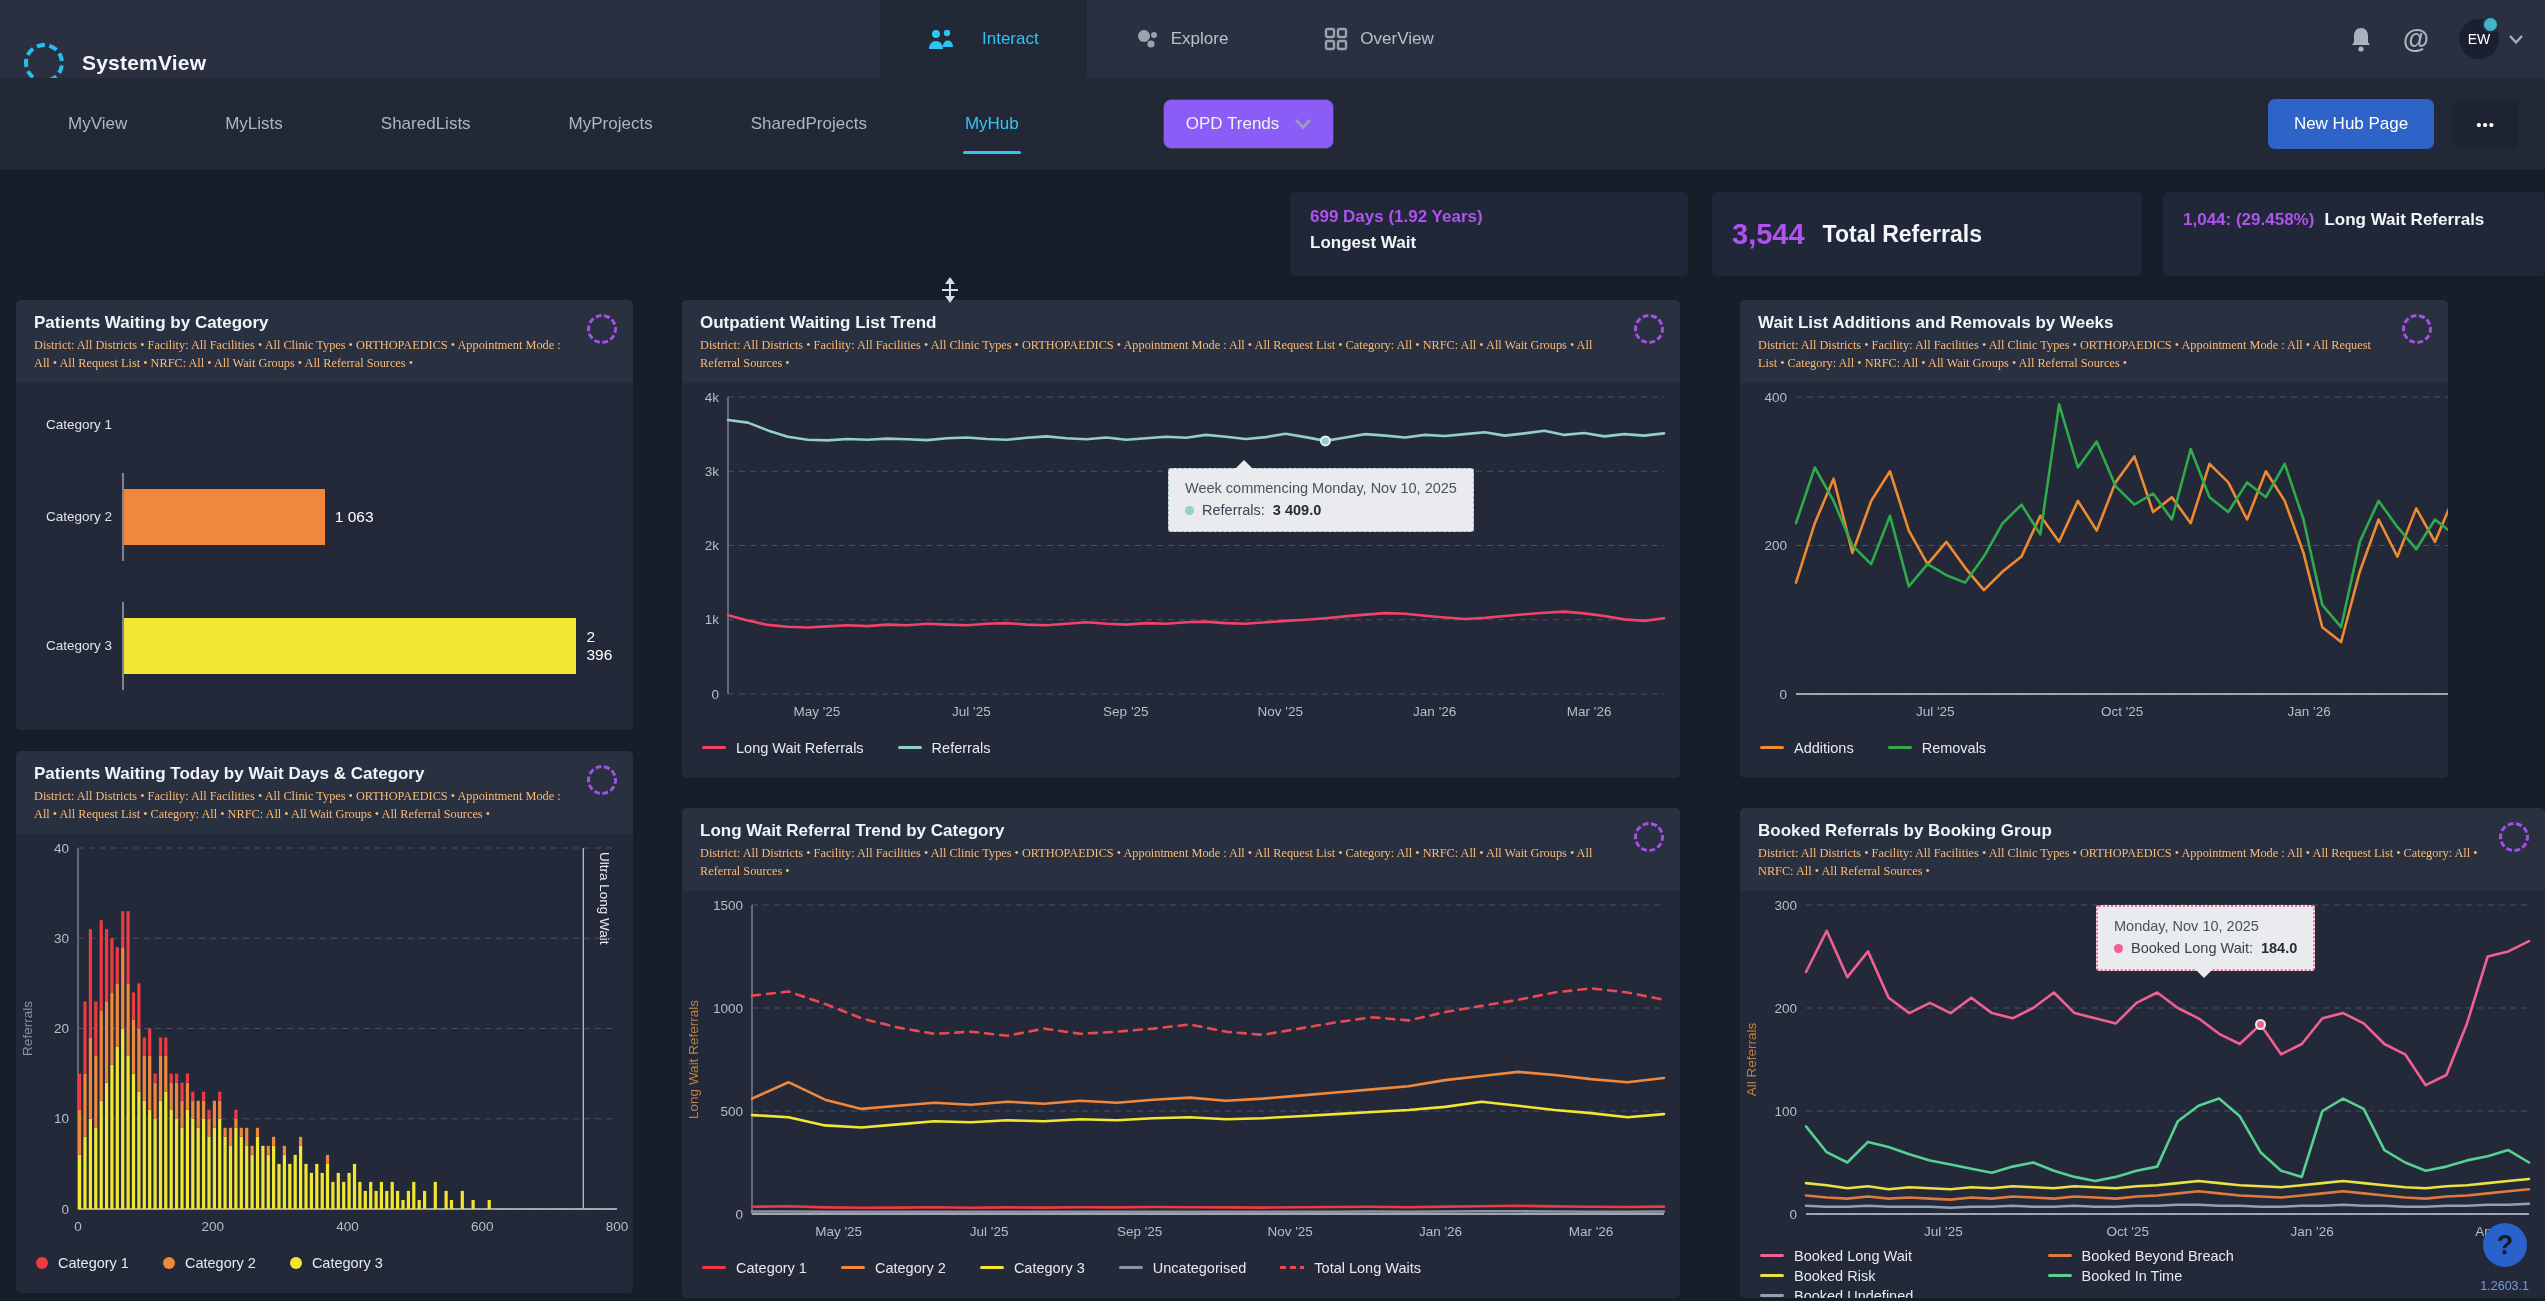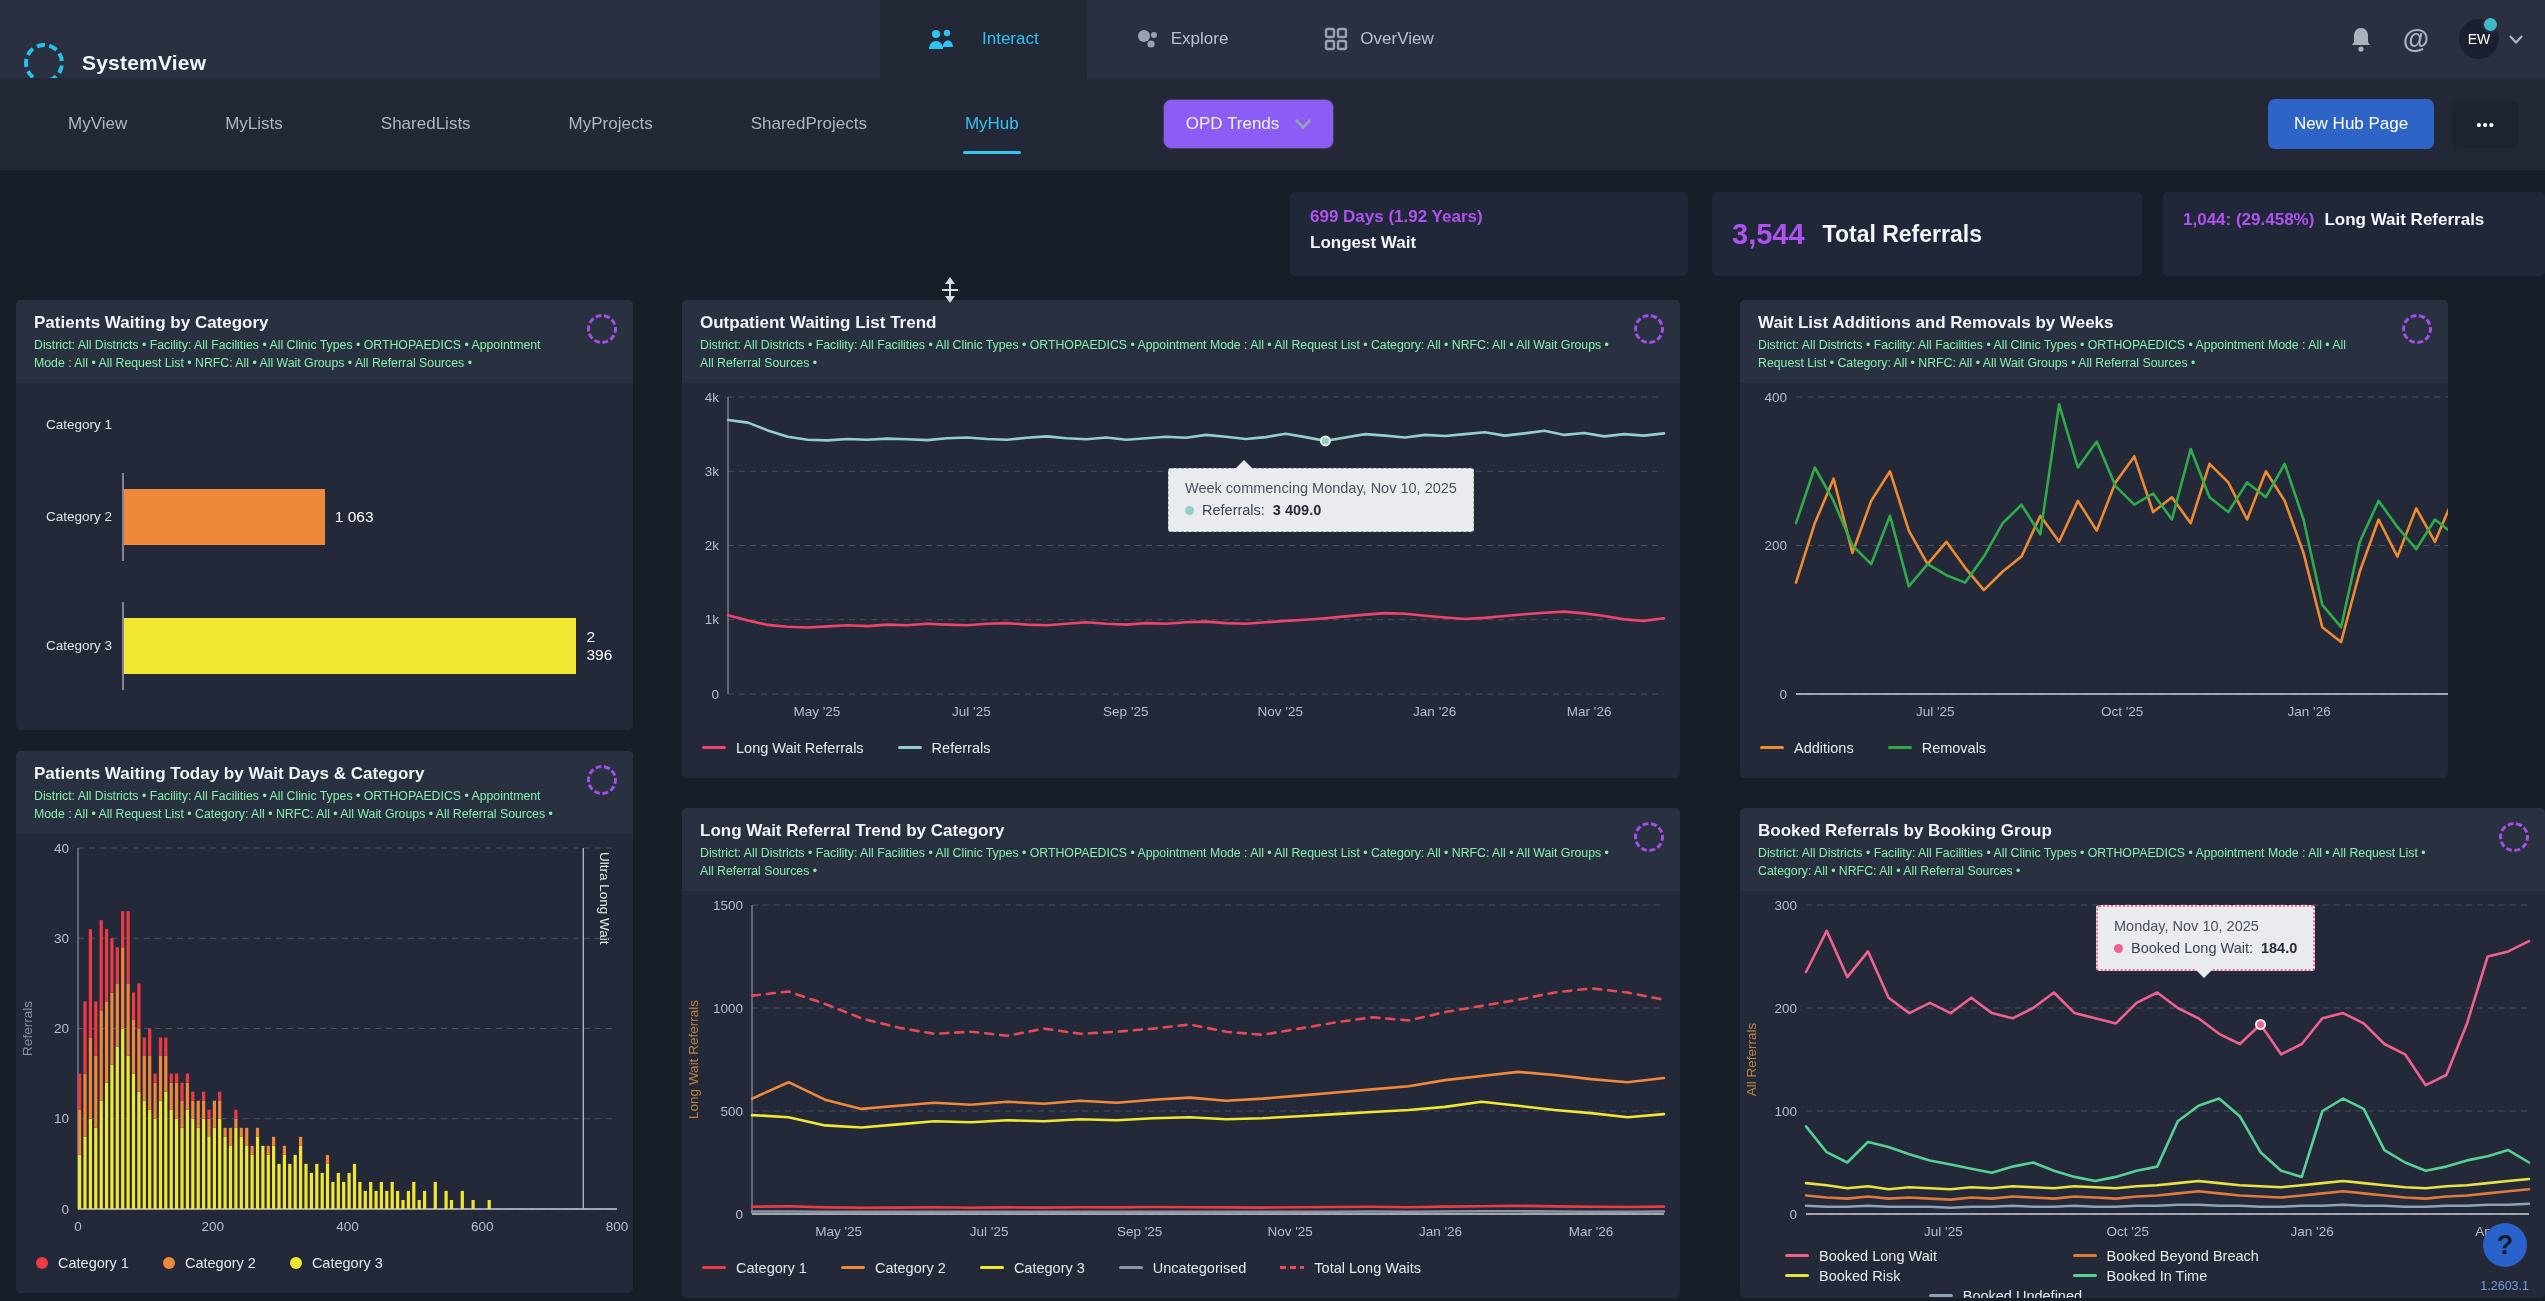--- a/index.html
+++ b/index.html
@@ -47,25 +47,25 @@
   
   .panel{position:absolute;background:#232938;border-radius:5px;display:flex;flex-direction:column;overflow:hidden;}
   .p1{left:16px;top:300px;width:617px;height:430px;}
   .p2{left:682px;top:300px;width:998px;height:478px;}
   .p3{left:1740px;top:300px;width:708px;height:478px;}
   .p4{left:16px;top:751px;width:617px;height:542px;}
   .p5{left:682px;top:808px;width:998px;height:490px;}
   .p6{left:1740px;top:808px;width:805px;height:490px;}
   .panel-head{position:relative;background:#293040;padding:13px 64px 10px 18px;}
   .panel-title{font-size:17px;font-weight:700;color:#f1f4f8;margin-bottom:4px;}
-  .panel-sub{font-size:12.3px;line-height:1.45;color:#86efac;}
+  .panel-sub{font-size:12.3px;line-height:1.45;color:#fdba74;font-family:Liberation Serif, serif;}
   .spinner{position:absolute;right:16px;top:14px;width:24px;height:24px;border:3.5px dashed #a44fe8;border-radius:50%;transform:rotate(10deg);}
   .plot{flex:1;position:relative;}
   .legend-row{display:flex;align-items:center;gap:34px;padding:0 0 14px 20px;min-height:40px;}
-  .legend-wrap{flex-wrap:wrap;gap:0;row-gap:4px;padding-right:160px;justify-content:center;}
+  .legend-wrap{flex-wrap:wrap;gap:0;row-gap:4px;padding-right:160px;}
   .legend-wrap .lg-item{width:46%;box-sizing:border-box;}
   .lg-item{display:flex;align-items:center;gap:10px;font-size:14.5px;color:#e6e9ef;cursor:pointer;}
   .sw-line{width:24px;height:3.5px;border-radius:2px;display:inline-block;}
   .sw-dash{width:24px;height:3.5px;display:inline-block;}
   .sw-dot{width:12px;height:12px;border-radius:50%;display:inline-block;}
 
   
   .hbar{display:flex;flex-direction:column;justify-content:space-around;height:100%;padding:14px 18px 20px 0;box-sizing:border-box;}
   .hb-row{display:flex;align-items:center;}
   .hb-lbl{width:96px;text-align:right;font-size:13.5px;color:#dfe3ea;padding-right:10px;flex:none;}

